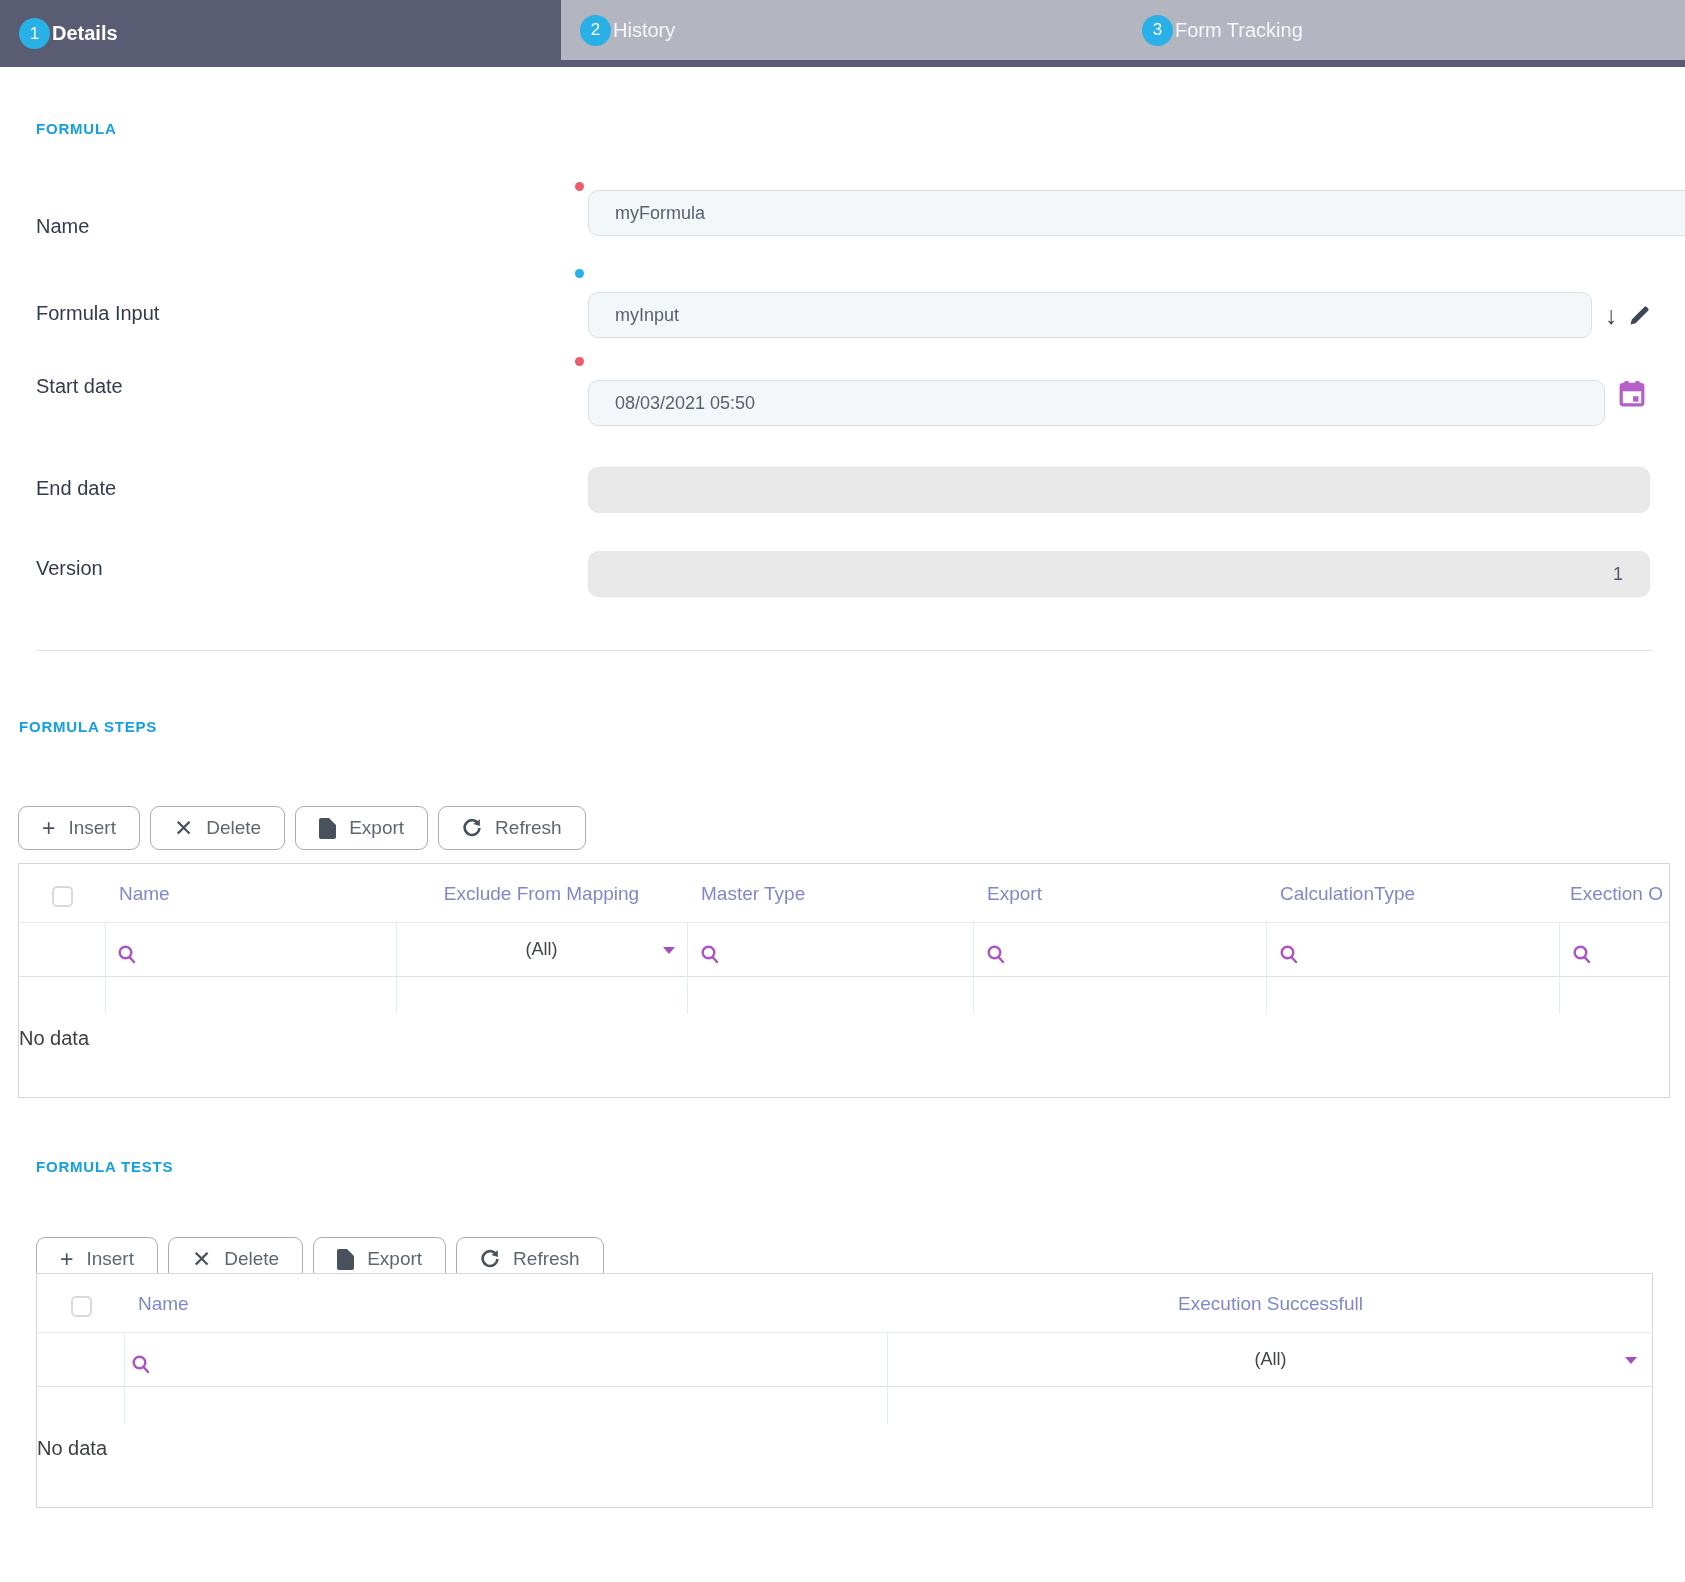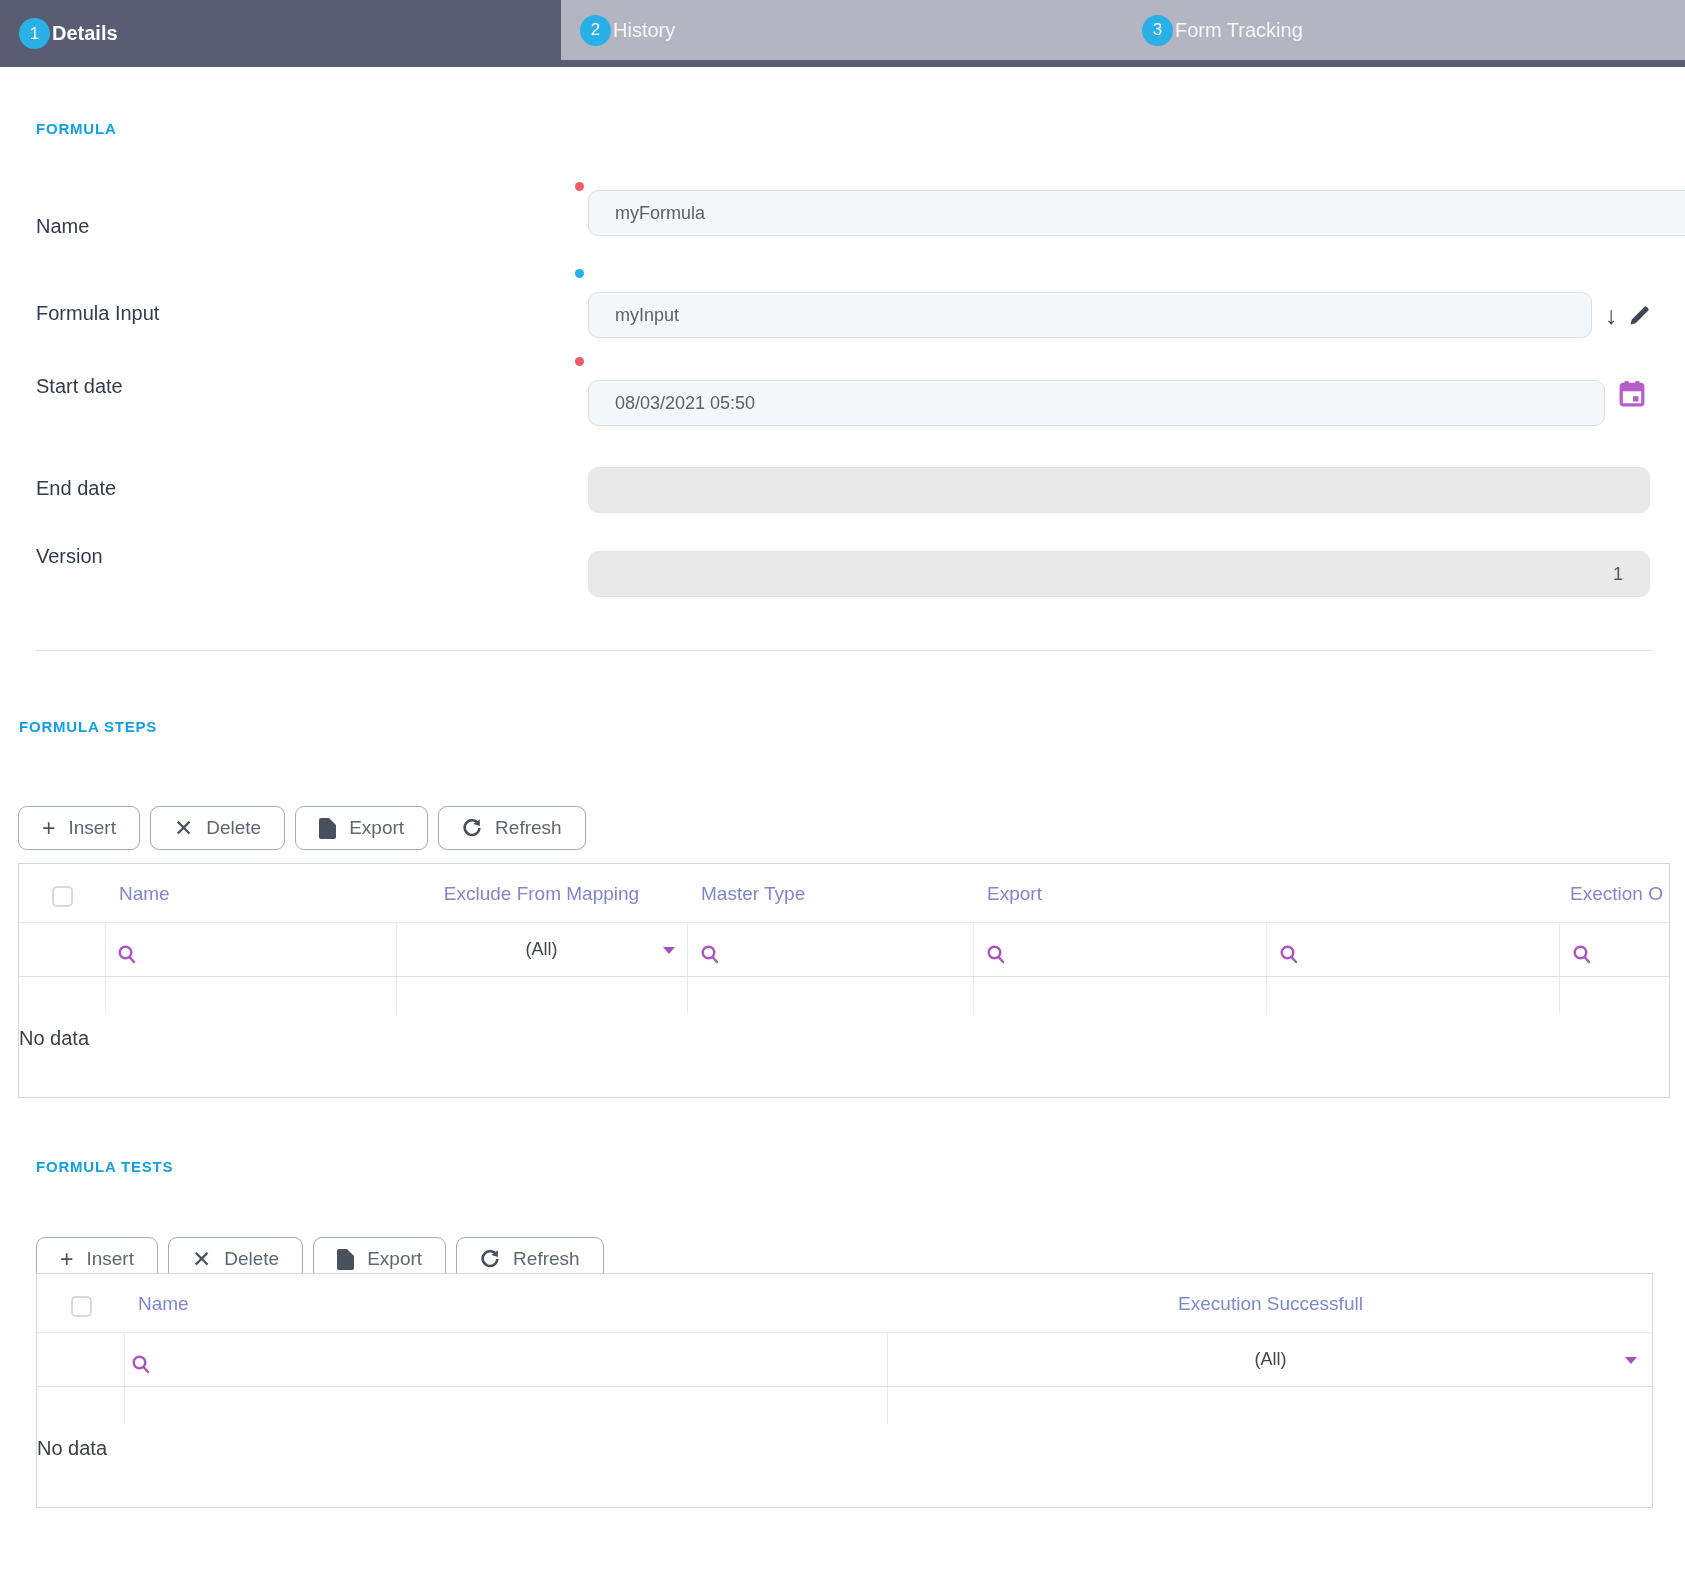--- a/index.html
+++ b/index.html
@@ -110,21 +110,21 @@
       <rect x="2.5" y="4.5" width="19" height="6" fill="#b55fc9"></rect>
       <rect x="13" y="15" width="5" height="5" fill="#b55fc9"></rect>
     </svg>
   </div>
 
   <div class="field-label" style="top:477px;">End date</div>
   <div class="field disabled" style="top:467px; width:1062px;">
     <span></span>
   </div>
 
-  <div class="field-label" style="top:545px;">Version</div>
+  <div class="field-label" style="top:557px;">Version</div>
   <div class="field disabled" style="top:551px; width:1062px; justify-content:flex-end; color:#4e5a6b;">
     <span>1</span>
   </div>
 
   <div class="divider"></div>
 
   <div class="section-heading" style="left:19px; top:718px;">FORMULA STEPS</div>
 
   <div class="toolbar" style="left:18px; top:806px;">
     <div class="tb-btn">
@@ -150,20 +150,21 @@
     </div>
   </div>
 
   <div class="grid" style="left:18px; top:863px; width:1652px; height:235px;">
     <div class="hrow"></div>
     <div class="checkbox" style="left:33px; top:22px;"></div>
     <div class="hcell" style="left:100px; width:277px;">Name</div>
     <div class="hcell" style="left:682px; width:272px;">Master Type</div>
     <div class="hcell" style="left:377px; width:291px; justify-content:center;">Exclude From Mapping</div>
     <div class="hcell" style="left:968px; width:279px;">Export</div>
+    <div class="hcell" style="left:1261px; width:279px;">CalculationType</div>
     <div class="hcell" style="left:1551px; width:101px;">Exection O</div>
 
     <div class="vsep" style="left:86px;"></div>
     <div class="vsep" style="left:377px;"></div>
     <div class="vsep" style="left:668px;"></div>
     <div class="vsep" style="left:954px;"></div>
     <div class="vsep" style="left:1247px;"></div>
     <div class="vsep" style="left:1540px;"></div>
     <div class="frow-border"></div>
 

